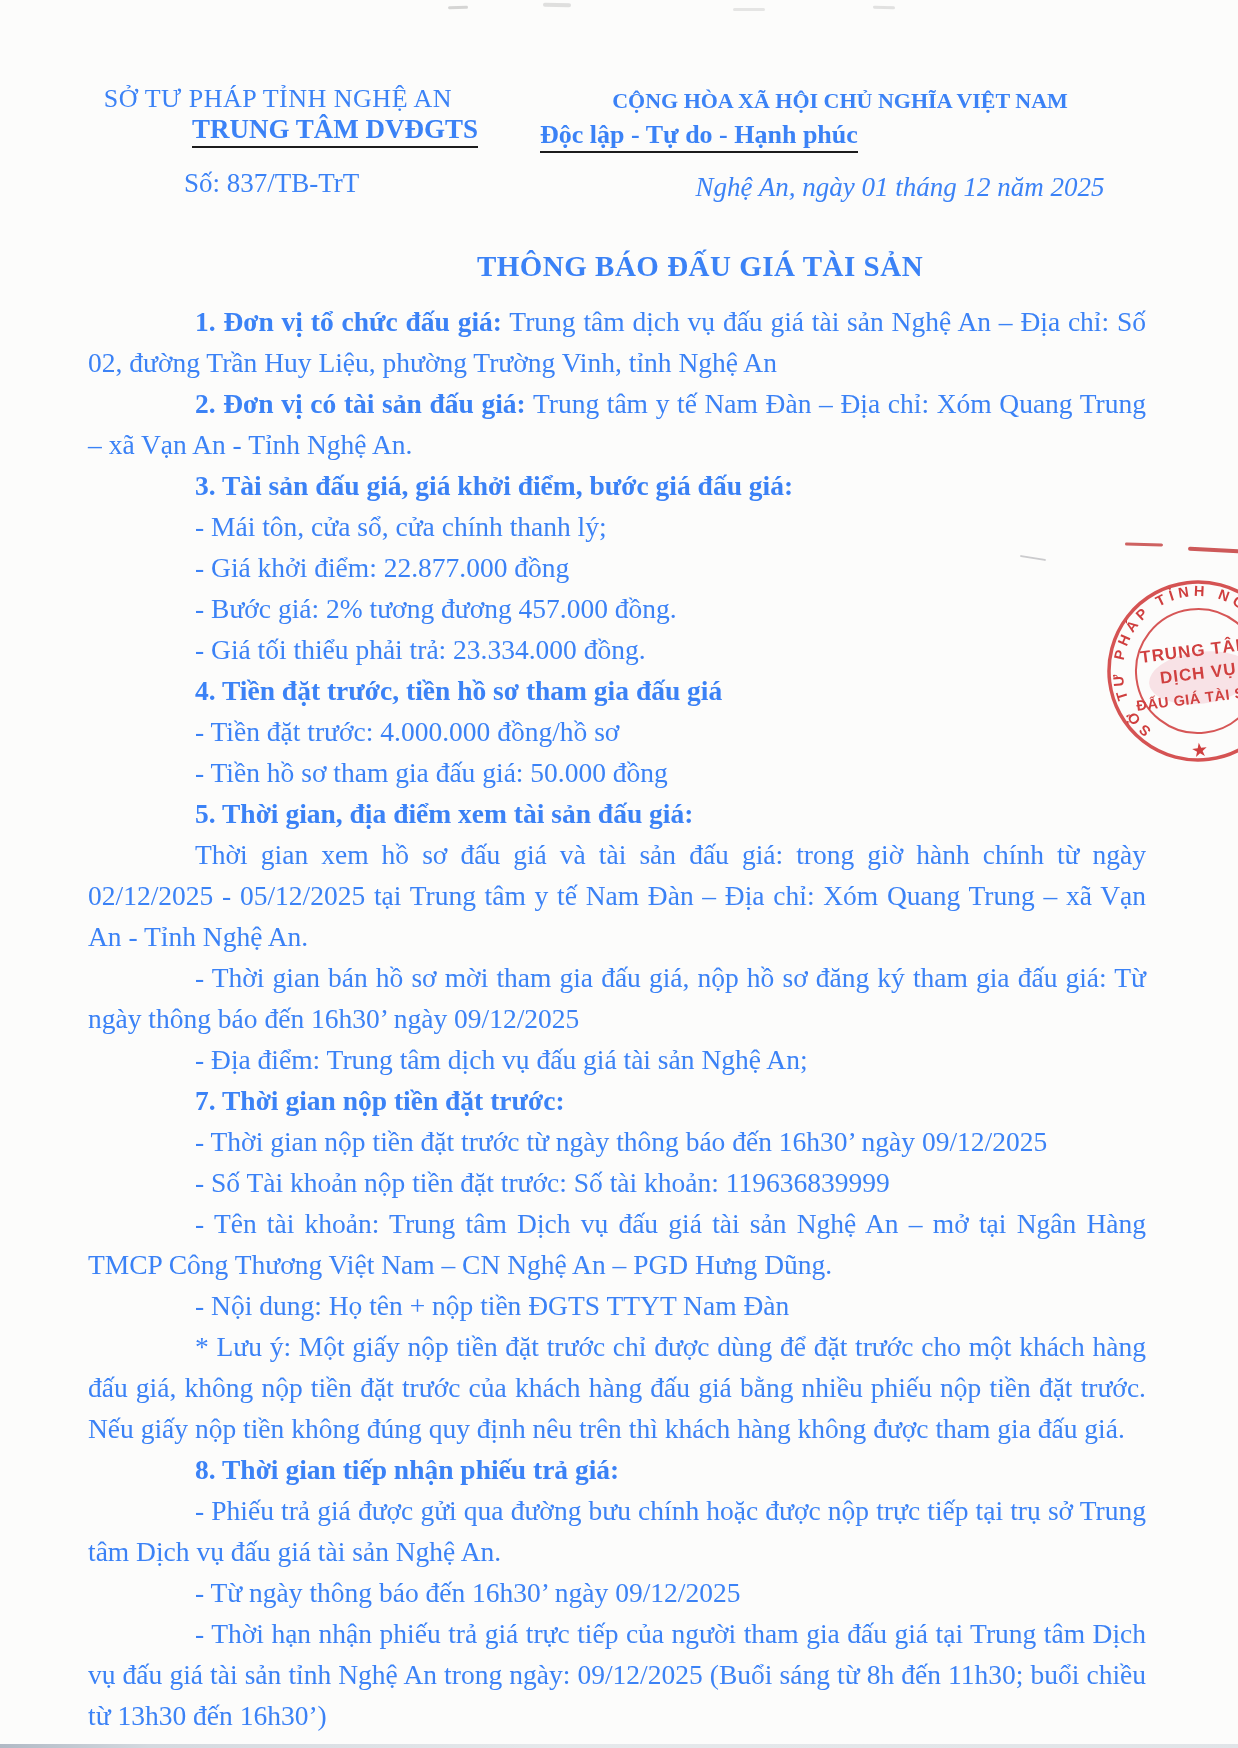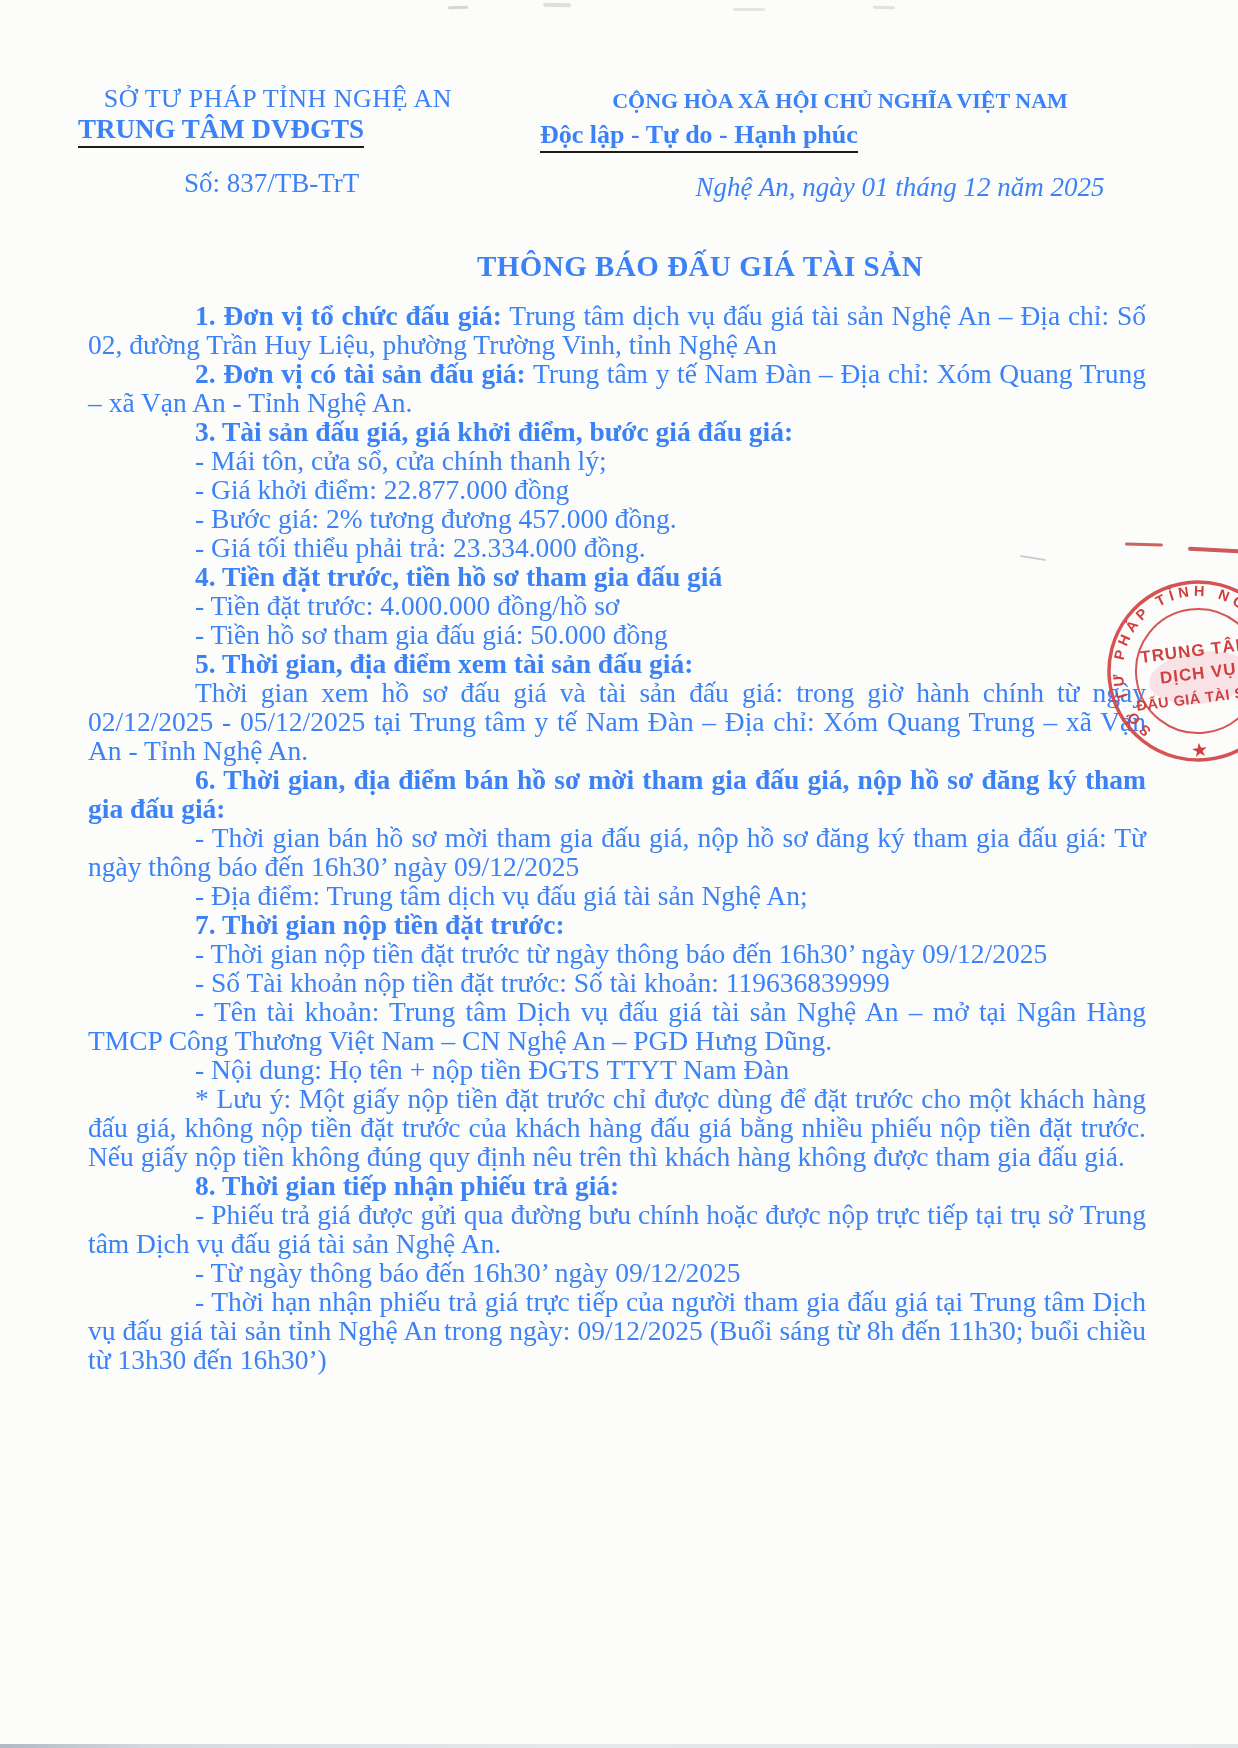--- a/index.html
+++ b/index.html
@@ -7,37 +7,37 @@
     position:relative;
     width:1238px;height:1748px;
     background:#fcfcfb;
     overflow:hidden;
     font-family:"Liberation Serif","DejaVu Serif",serif;
     color:#3b82f6;
   }
   
   .hdr-left-1{position:absolute;left:78px;top:84px;width:400px;text-align:center;
     font-size:26px;letter-spacing:.5px;white-space:nowrap;}
-  .hdr-left-2{position:absolute;left:78px;top:114px;width:400px;text-align:left;
+  .hdr-left-2{position:absolute;left:78px;top:114px;width:400px;text-align:right;
     font-size:27px;font-weight:bold;white-space:nowrap;}
   .hdr-left-2 .u{border-bottom:2.5px solid #1c1c1c;padding-bottom:2px;}
   .doc-number{position:absolute;left:184px;top:168px;font-size:27px;white-space:nowrap;text-align:center;}
   .hdr-right-1{position:absolute;left:540px;top:88px;width:600px;text-align:center;
     font-size:22px;font-weight:bold;white-space:nowrap;}
   .hdr-right-2{position:absolute;left:540px;top:120px;width:600px;text-align:left;
     font-size:26px;font-weight:bold;white-space:nowrap;}
   .hdr-right-2 .u{border-bottom:2.5px solid #1c1c1c;padding-bottom:2px;}
   .dateline{position:absolute;left:600px;top:172px;width:600px;text-align:center;
     font-style:italic;font-size:27px;white-space:nowrap;}
   
   .doc-title{position:absolute;left:440px;top:250px;width:520px;text-align:center;
     font-size:29px;font-weight:bold;letter-spacing:.5px;white-space:nowrap;}
   
   .body-flow{position:absolute;left:88px;top:301px;width:1058px;
-    font-size:27.5px;line-height:29px;text-align:justify;}
+    font-size:27.5px;line-height:41px;text-align:justify;}
   .body-flow p{margin:0;text-indent:107px;}
   
   .stamp{position:absolute;left:1088px;top:556px;width:220px;height:230px;}
   
   .artifact{position:absolute;border-radius:2px;}
   .speck1{left:448px;top:6px;width:20px;height:3px;background:#8d8d8d;opacity:.35;transform:rotate(-2deg);}
   .speck2{left:543px;top:3px;width:28px;height:4px;background:#9a9a9a;opacity:.3;transform:rotate(1deg);}
   .speck3{left:733px;top:8px;width:32px;height:3px;background:#a8a8a8;opacity:.28;}
   .speck4{left:873px;top:6px;width:22px;height:3px;background:#9a9a9a;opacity:.28;transform:rotate(2deg);}
   .gray-dash{left:1020px;top:557px;width:26px;height:2px;background:#9a9aa0;opacity:.5;transform:rotate(9deg);}
@@ -88,21 +88,20 @@
   <p class="para"><strong class="lead">4. Tiền đặt trước, tiền hồ sơ tham gia đấu giá</strong></p>
 
   <p class="para"><span class="rest">- Tiền đặt trước: 4.000.000 đồng/hồ sơ</span></p>
 
   <p class="para"><span class="rest">- Tiền hồ sơ tham gia đấu giá: 50.000 đồng</span></p>
 
   <p class="para"><strong class="lead">5. Thời gian, địa điểm xem tài sản đấu giá:</strong></p>
 
   <p class="para"><span class="rest">Thời gian xem hồ sơ đấu giá và tài sản đấu giá: trong giờ hành chính từ ngày 02/12/2025 - 05/12/2025 tại Trung tâm y tế Nam Đàn – Địa chỉ: Xóm Quang Trung – xã Vạn An - Tỉnh Nghệ An.</span></p>
 
-  <p class="para"><strong class="lead">6. Thời gian, địa điểm bán hồ sơ mời tham gia đấu giá, nộp hồ sơ đăng ký tham gia đấu giá:</strong></p>
 
   <p class="para"><span class="rest">- Thời gian bán hồ sơ mời tham gia đấu giá, nộp hồ sơ đăng ký tham gia đấu giá: Từ ngày thông báo đến 16h30’ ngày 09/12/2025</span></p>
 
   <p class="para"><span class="rest">- Địa điểm: Trung tâm dịch vụ đấu giá tài sản Nghệ An;</span></p>
 
   <p class="para"><strong class="lead">7. Thời gian nộp tiền đặt trước:</strong></p>
 
   <p class="para"><span class="rest">- Thời gian nộp tiền đặt trước từ ngày thông báo đến 16h30’ ngày 09/12/2025</span></p>
 
   <p class="para"><span class="rest">- Số Tài khoản nộp tiền đặt trước: Số tài khoản: 119636839999</span></p>

